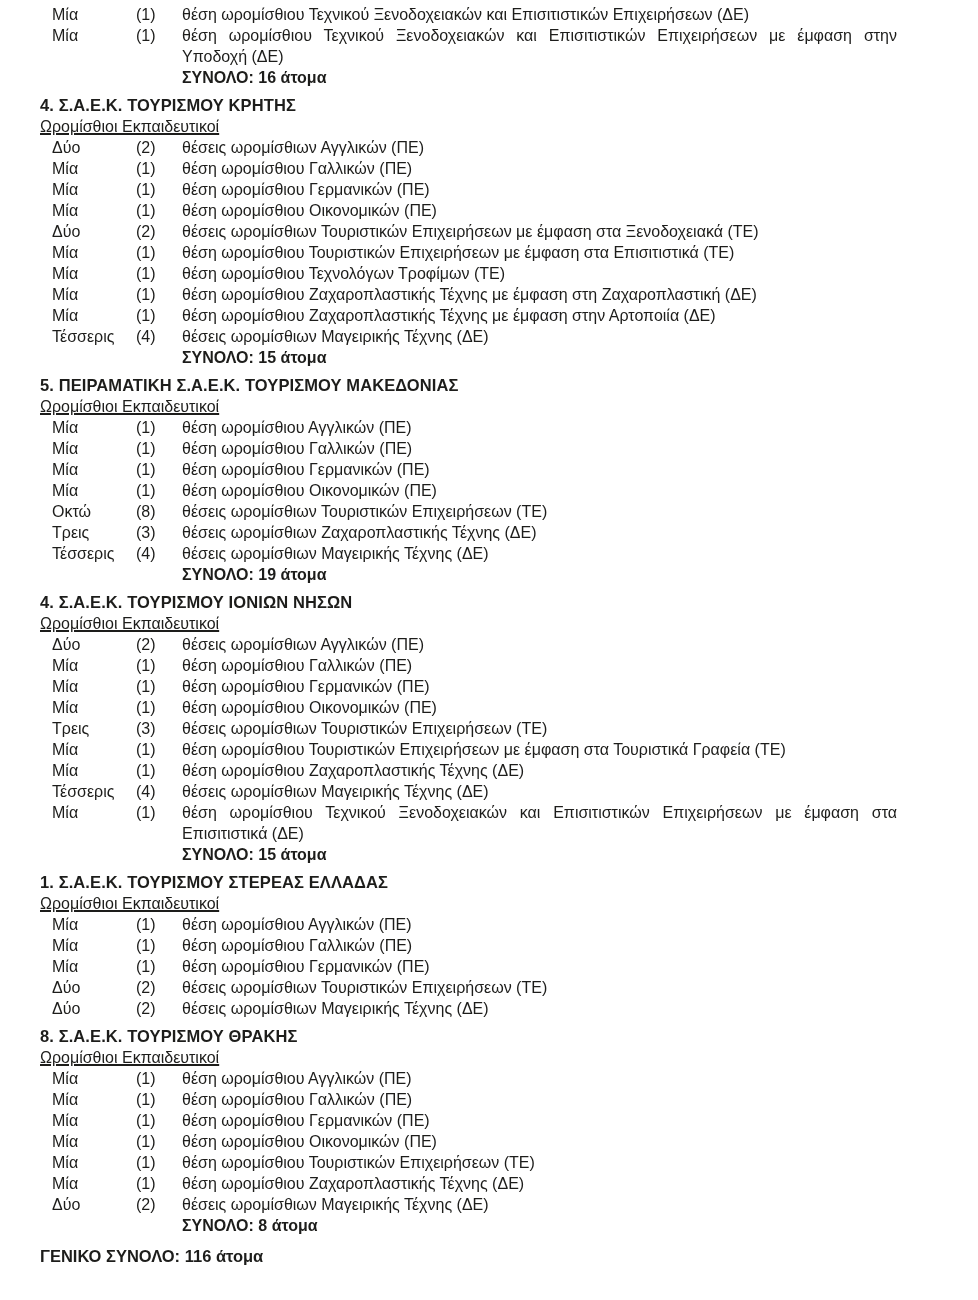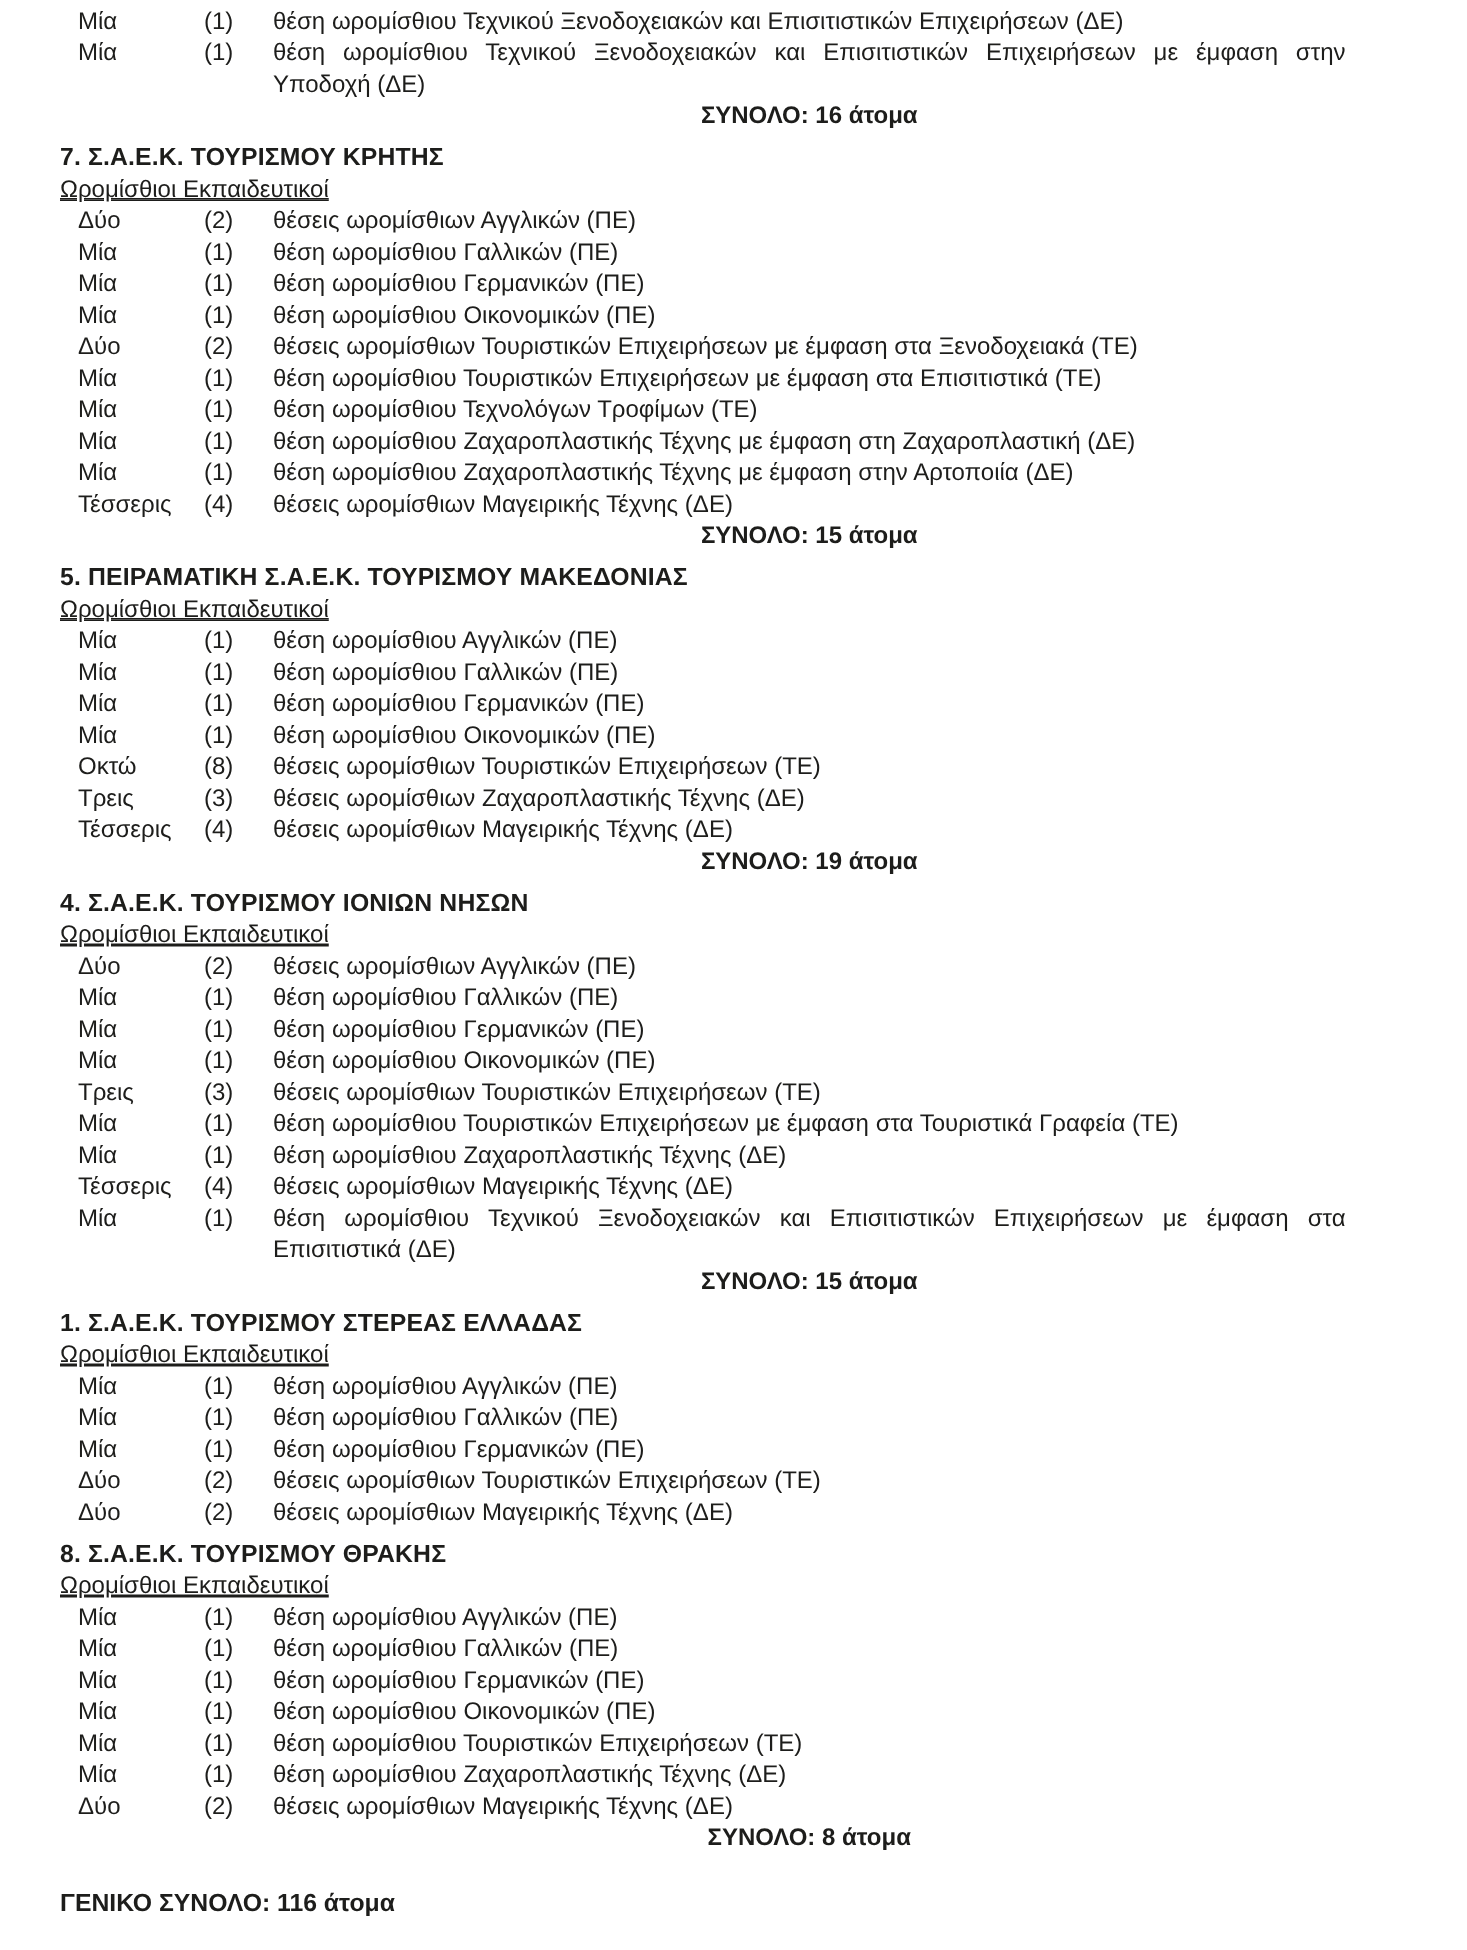--- a/index.html
+++ b/index.html
@@ -30,23 +30,23 @@
   .section-subtitle-row { line-height: 21px; text-decoration: underline; }
   .section-subtitle { text-decoration: underline; text-underline-offset: 2px; }
   .row {
     display: grid;
     grid-template-columns: 84px 46px 715px;
     line-height: 21px;
     margin-left: 12px;
   }
   .cell { display: block; }
   .cell.desc { text-align: justify; }
-  .total-row .desc { text-align: center; font-weight: 700; }
+  .total-row .desc { text-align: left; font-weight: 700; }
   .grand-total {
-    margin-top: 22px;
+    margin-top: 9px;
     line-height: 22px;
     font-weight: 700;
     font-size: 16.5px;
   }
 </style>
 </head>
 <body>
 
 <div class="page">
   <div>
@@ -66,21 +66,21 @@
   </div>
 </div>
     <div class="row total-row">
       <span class="cell word"></span>
       <span class="cell num"></span>
       <span class="cell desc">ΣΥΝΟΛΟ: 16 άτομα</span>
     </div>
   </section>
 
   <section class="section">
-    <h2 class="section-title">7. Σ.Α.Ε.Κ. ΤΟΥΡΙΣΜΟΥ ΚΡΗΤΗΣ</h2>
+    <h2 class="section-title">4. Σ.Α.Ε.Κ. ΤΟΥΡΙΣΜΟΥ ΚΡΗΤΗΣ</h2>
     <div class="section-subtitle-row">
       <span class="section-subtitle">Ωρομίσθιοι Εκπαιδευτικοί</span>
     </div>
     <div class="rows">
   <div class="row">
     <span class="cell word">Δύο</span>
     <span class="cell num">(2)</span>
     <span class="cell desc">θέσεις ωρομίσθιων Αγγλικών (ΠΕ)</span>
   </div>
 

